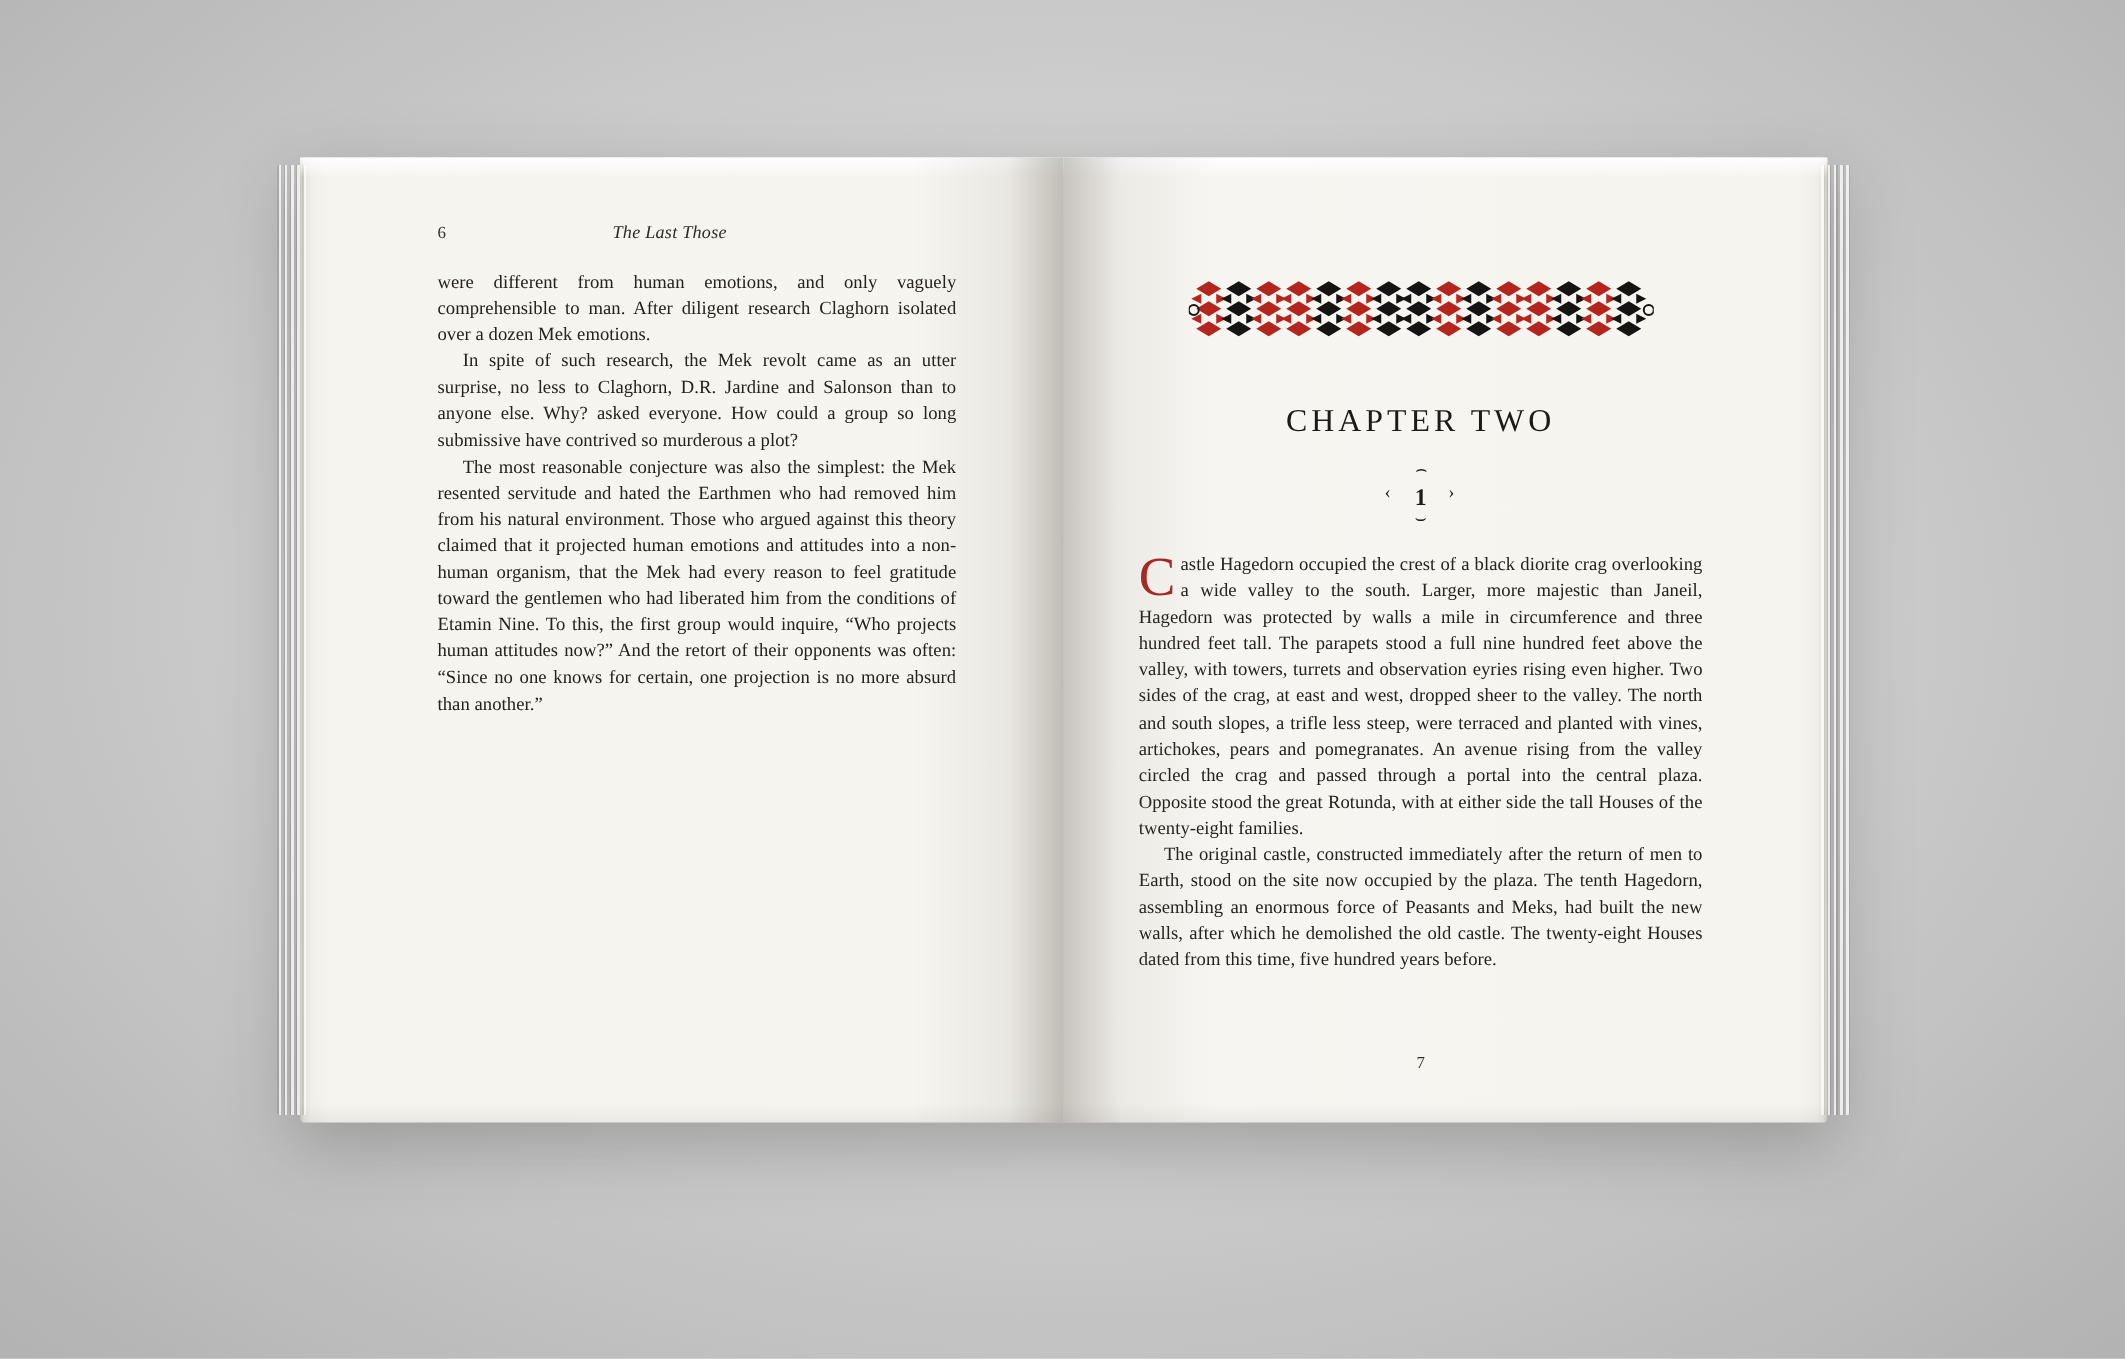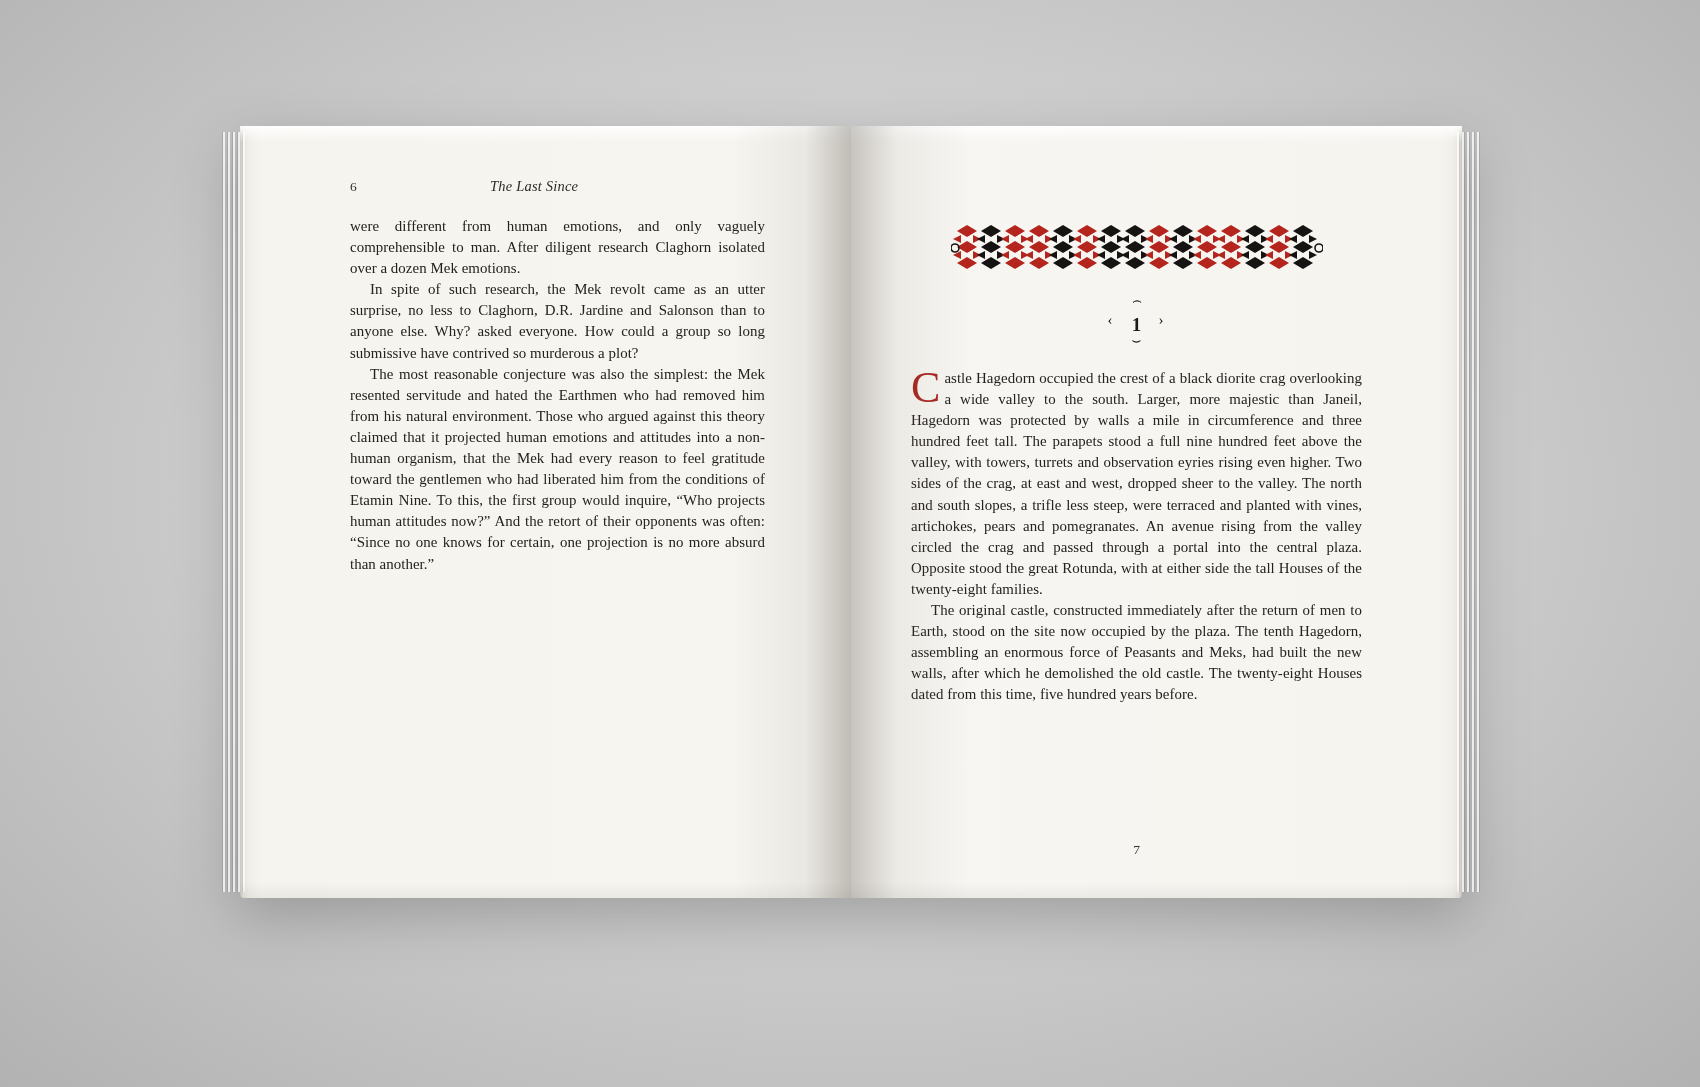--- a/index.html
+++ b/index.html
@@ -223,21 +223,21 @@
   <div id="book">
 
     <div class="page left">
       <div class="fan leftfan"></div>
       <div class="sheet-top"></div>
       <div class="sheet-bottom"></div>
 
       <div class="content">
         <div class="runhead">
           <span class="folio-left">6</span>
-          <span class="runhead-title">The Last Since</span>
+          <span class="runhead-title">The Last Those</span>
         </div>
 
         <p class="body">were different from human emotions, and only vaguely comprehensible to man. After diligent research Claghorn isolated over a dozen Mek emotions.</p>
         <p class="body">In spite of such research, the Mek revolt came as an utter surprise, no less to Claghorn, D.R. Jardine and Salonson than to anyone else. Why? asked everyone. How could a group so long submissive have contrived so murderous a plot?</p>
         <p class="body">The most reasonable conjecture was also the simplest: the Mek resented servitude and hated the Earthmen who had removed him from his natural environment. Those who argued against this theory claimed that it projected human emotions and attitudes into a non-human organism, that the Mek had every reason to feel gratitude toward the gentlemen who had liberated him from the conditions of Etamin Nine. To this, the first group would inquire, “Who projects human attitudes now?” And the retort of their opponents was often: “Since no one knows for certain, one projection is no more absurd than another.”</p>
       </div>
     </div>
 
     <div class="page right">
       <div class="fan rightfan"></div>
@@ -308,20 +308,21 @@
                 </g>
             </g>
 
             <g fill="none" stroke="#161313" stroke-width="1.6">
               <circle cx="4" cy="27" r="4"></circle>
               <circle cx="368" cy="27" r="4"></circle>
             </g>
           </svg>
         </div>
 
+        <div class="chapter-title">CHAPTER TWO</div>
 
         <div class="section-number">
           <span class="deco d-top">⌣</span>
           <span class="deco d-left">‹</span>
           <span class="num">1</span>
           <span class="deco d-right">›</span>
           <span class="deco d-bottom">⌣</span>
         </div>
 
         <div class="body-block">

